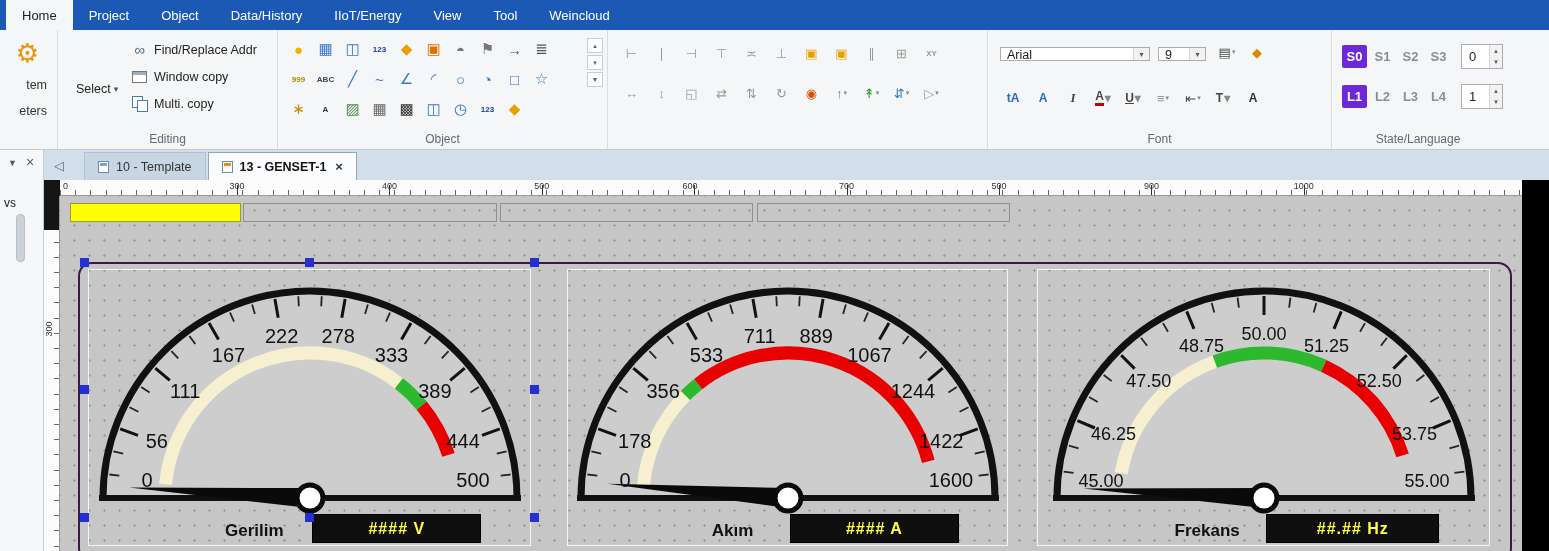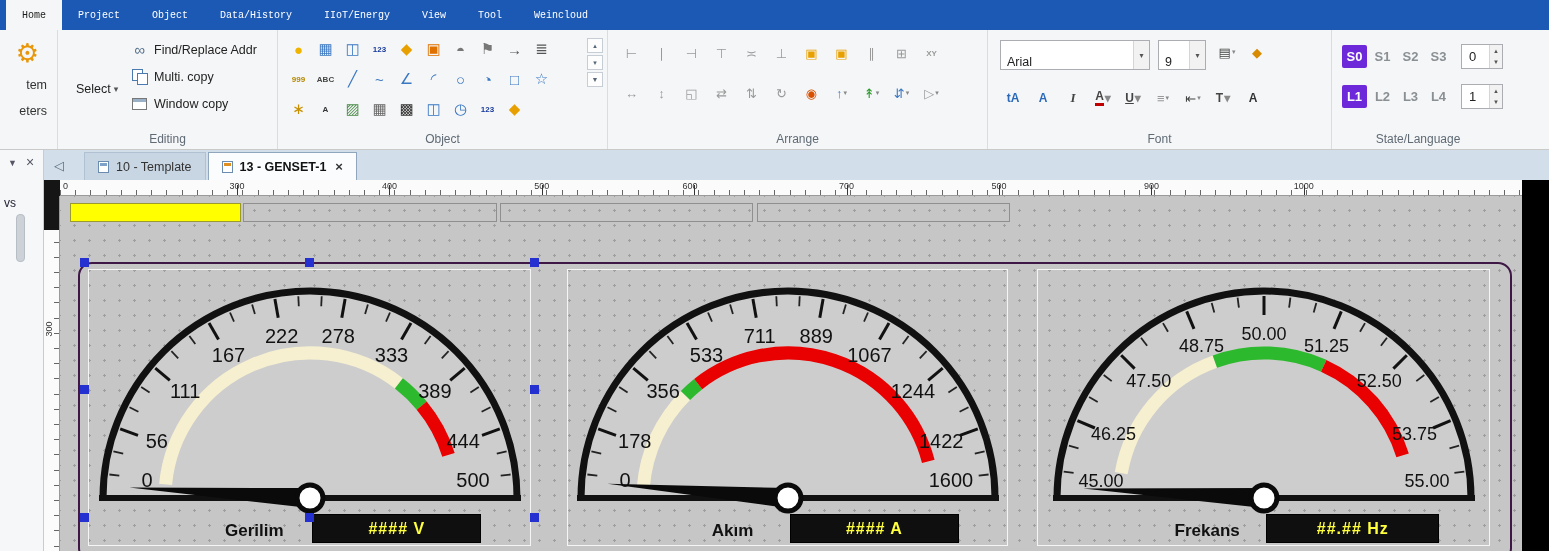--- a/index.html
+++ b/index.html
@@ -5,21 +5,21 @@
   * { box-sizing: border-box; margin: 0; padding: 0; }
   body {
     width: 1549px; height: 551px; position: relative; overflow: hidden;
     font-family: "Liberation Sans", sans-serif; background: #fff;
   }
   #app { position: absolute; inset: 0; }
 
   
   #menubar { position: absolute; left: 0; top: 0; right: 0; height: 30px;
     background: #1c59b5; display: flex; align-items: stretch; padding-left: 6px; }
-  .menu-item { color: #fff; font-size: 10px; padding: 1px 16px; display: flex; align-items: center; cursor: default; font-family: Liberation Mono, monospace; }
+  .menu-item { color: #fff; font-size: 13px; padding: 1px 16px; display: flex; align-items: center; cursor: default; }
   .menu-item.active { background: #f5f6f7; color: #1c1c1c; }
 
   
   #ribbon { position: absolute; top: 30px; left: 0; right: 0; height: 120px;
     background: #f5f6f7; border-bottom: 1px solid #c9c9c9; }
   .rgroup { position: absolute; top: 0; bottom: 0; border-right: 1px solid #dcdcdc; }
   .glabel { position: absolute; bottom: 3px; left: 0; right: 0; text-align: center;
     font-size: 12px; color: #5f6a75; }
   #g-sys   { left: 0;    width: 58px; }
   #g-edit  { left: 58px;  width: 220px; }
@@ -60,22 +60,22 @@
     color: #567; display: flex; align-items: center; justify-content: center; }
 
   
   .arr-row { position: absolute; left: 12px; display: flex; gap: 7px; }
   .arr-icon { width: 23px; height: 22px; display: flex; align-items: center; justify-content: center;
     font-size: 13px; color: #9a9a9a; }
   .arr-icon.txt span { font-size: 8px; font-weight: bold; }
   .caret { font-size: 7px; color: #888; margin-left: 1px; }
 
   
-  .combo { position: absolute; height: 30px; background: #fff; border: 1px solid #abadb3;
-    display: flex; align-items: flex-end; font-size: 12.5px; color: #222; }
+  .combo { position: absolute; height: 14px; background: #fff; border: 1px solid #abadb3;
+    display: flex; align-items: flex-start; font-size: 12.5px; color: #222; margin-top: 7px; }
   .combo-text { flex: 1; padding-left: 6px; overflow: hidden; white-space: nowrap; }
   .combo-caret { width: 16px; text-align: center; font-size: 8px; color: #555; border-left: 1px solid #d5d5d5;
     align-self: stretch; display: flex; align-items: center; justify-content: center; background: #f2f2f2; }
   #font-extra { position: absolute; left: 226px; top: 10px; display: flex; gap: 4px; }
   #font-row2 { position: absolute; left: 12px; top: 56px; display: flex; gap: 4px; }
   .fnt-btn { min-width: 26px; height: 24px; display: flex; align-items: center; justify-content: center;
     font-size: 13px; color: #444; border: 1px solid transparent; border-radius: 3px; padding: 0 2px; }
   .fnt-btn.txt span { font-size: 12px; font-weight: bold; text-align: right; }
 
   
@@ -181,26 +181,26 @@
         </svg>
         <span class="sel-label">Select</span>
         <span class="sel-caret">▾</span>
       </div>
       <div id="edit-items">
           <div class="edit-row">
             <span class="ic-inf">∞</span>
             <span class="edit-label">Find/Replace Addr</span>
           </div>
           <div class="edit-row">
+            <span class="ic-win"></span>
+            <span class="edit-label">Window copy</span>
+          </div>
+          <div class="edit-row">
             <span class="ic-dup"></span>
             <span class="edit-label">Multi. copy</span>
-          </div>
-          <div class="edit-row">
-            <span class="ic-win"></span>
-            <span class="edit-label">Window copy</span>
           </div>
         </div>
       <div class="glabel">Editing</div>
     </div>
 
     <div class="rgroup" id="g-obj">
       <div class="obj-scroll">
         <div>▴</div>
         <div>▾</div>
         <div>▼</div>
@@ -295,21 +295,20 @@
           <div class="icon-cell txt">
             <span style="color: rgb(22, 57, 155);">123</span>
           </div>
           <div class="icon-cell">
             <span style="color: rgb(232, 160, 0);">◆</span>
           </div>
         </div>
       </div>
 
     <div class="rgroup" id="g-arr">
-      <div class="glabel">Arrange</div>
     <div class="arr-row" style="top: 12px;">
           <div class="arr-icon">
             <span>⊢</span>
           </div>
           <div class="arr-icon">
             <span>∣</span>
           </div>
           <div class="arr-icon">
             <span>⊣</span>
           </div>

